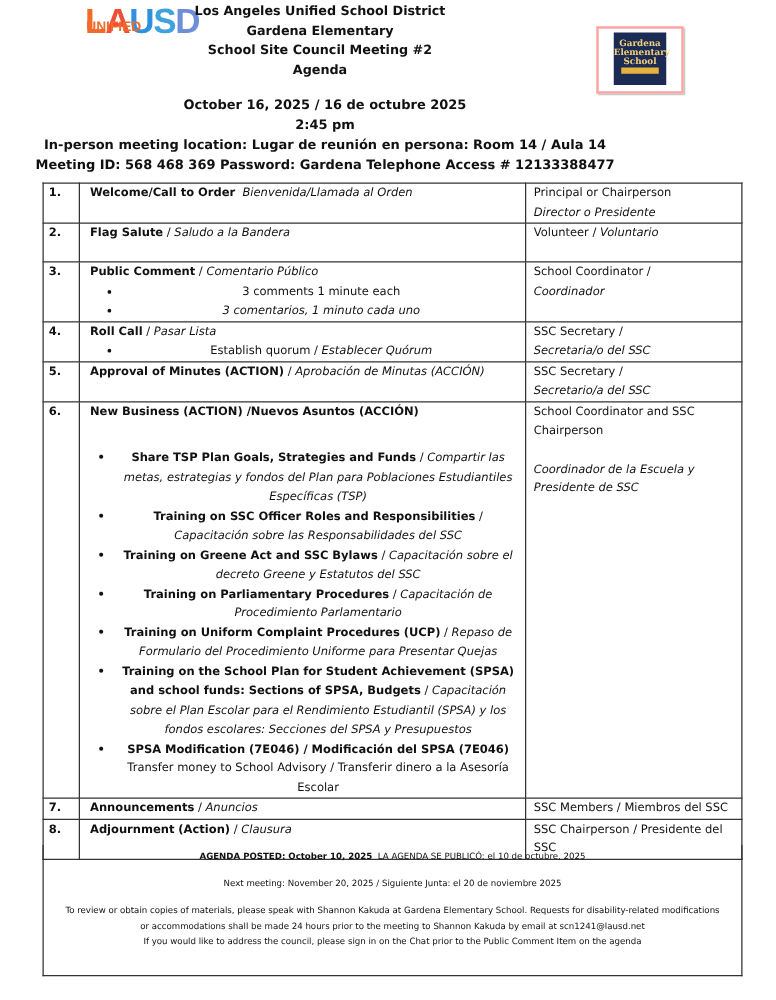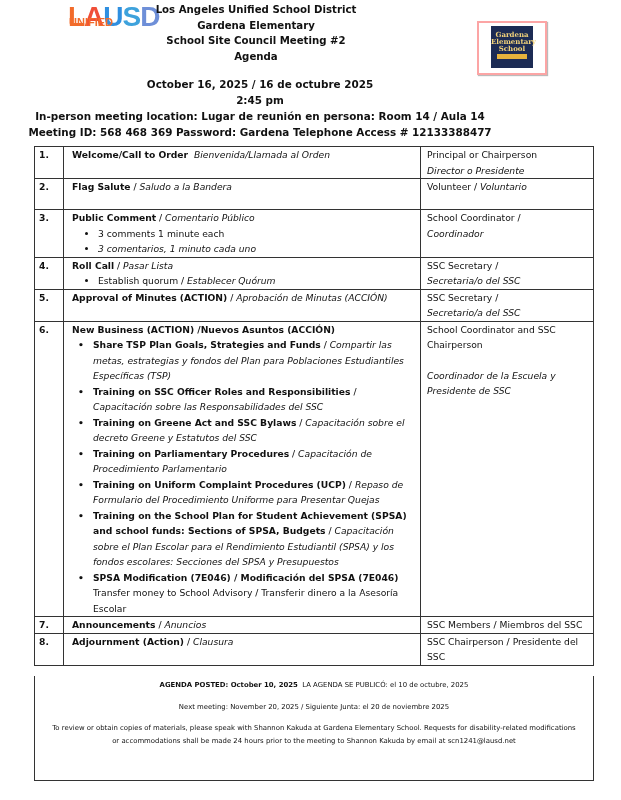--- a/index.html
+++ b/index.html
@@ -23,22 +23,22 @@
          font-size:10.4px; line-height:16px; }
   .sub span { display:block; white-space:nowrap; }
   table.agenda { position:absolute; left:34px; top:146px; width:560px; border-collapse:collapse;
          font-size:9.2px; line-height:15.5px; }
   table.agenda td { border:1px solid #333; vertical-align:top; padding:0 4px; }
   td.num { width:20px; font-weight:bold; }
   td.item { width:344px; padding-left:8px !important; }
   td.who { padding-left:6px !important;margin-top:28px; }
   .b { font-weight:bold; }
   .i { font-style:italic; }
-  ul { margin:0; padding-left:26px; }
-  ul.sq { padding-left:12px; list-style:none; }
+  ul { margin:0; padding-left:26px;text-align:center; }
+  ul.sq { padding-left:12px; list-style:none;margin-top:22px; }
   ul.sq li { position:relative; padding-left:9px; }
   ul.sq li:before { content:"•"; position:absolute; left:-6px; top:0; font-weight:bold; }
   ul.dot li { list-style:disc; }
   .footer { position:absolute; left:34px; top:676px; width:558px; height:104px; border:1px solid #333;
          border-top:none; text-align:center; font-size:6.9px; line-height:12.6px; }
   .footer p { margin:0; }
   .gap { height:9px; }
 </style>
 </head>
 <body>
@@ -167,13 +167,14 @@
   </tr>
 </tbody>
   </table>
 
 <div class="footer">
   <p style="margin-top:3px"><span class="b">AGENDA POSTED: October 10, 2025</span>&nbsp;&nbsp;<span>LA AGENDA SE PUBLICÓ: el 10 de octubre, 2025</span></p>
   <div class="gap"></div>
   <p>Next meeting: November 20, 2025  / Siguiente Junta:  el 20 de noviembre 2025</p>
   <div class="gap"></div>
   <p style="padding:0 14px">To review or obtain copies of materials, please speak with Shannon Kakuda at Gardena Elementary School. Requests for disability-related modifications or accommodations shall be made 24 hours prior to the meeting to Shannon Kakuda by email at scn1241@lausd.net</p>
+  <p>If you would like to address the council, please sign in on the Chat prior to the Public Comment Item on the agenda</p>
 </div>
 
 </body></html>

